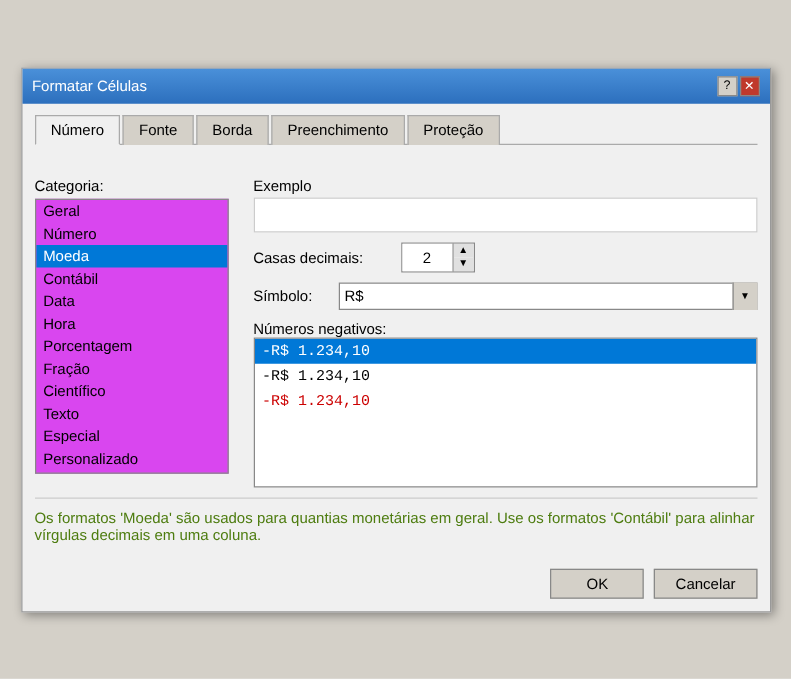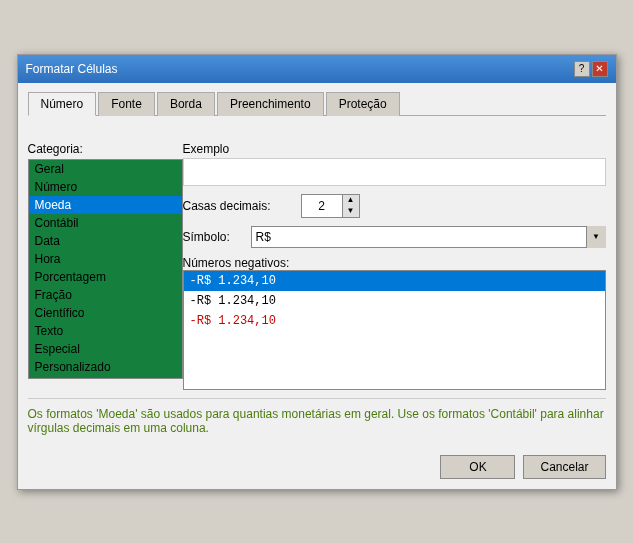--- a/index.html
+++ b/index.html
@@ -73,35 +73,35 @@
       bottom: -1px;
     }
     .tab.active {
       background: #f0f0f0;
       border-bottom: 1px solid #f0f0f0;
       z-index: 1;
     }
     
     .content {
       display: flex;
-      gap: 0;
+      gap: 20px;
       margin-top: 26px;
     }
     
     .category-panel {
       width: 155px;
       flex-shrink: 0;
     }
     .panel-label {
       font-size: 12px;
       margin-bottom: 3px;
     }
     .list-box {
       border: 1px solid #888;
-      background: #15803d;
+      background: #d946ef;
       height: 220px;
       overflow-y: auto;
     }
     .list-item {
       padding: 2px 6px;
       cursor: pointer;
       white-space: nowrap;
     }
     .list-item.selected {
       background: #0078d7;

